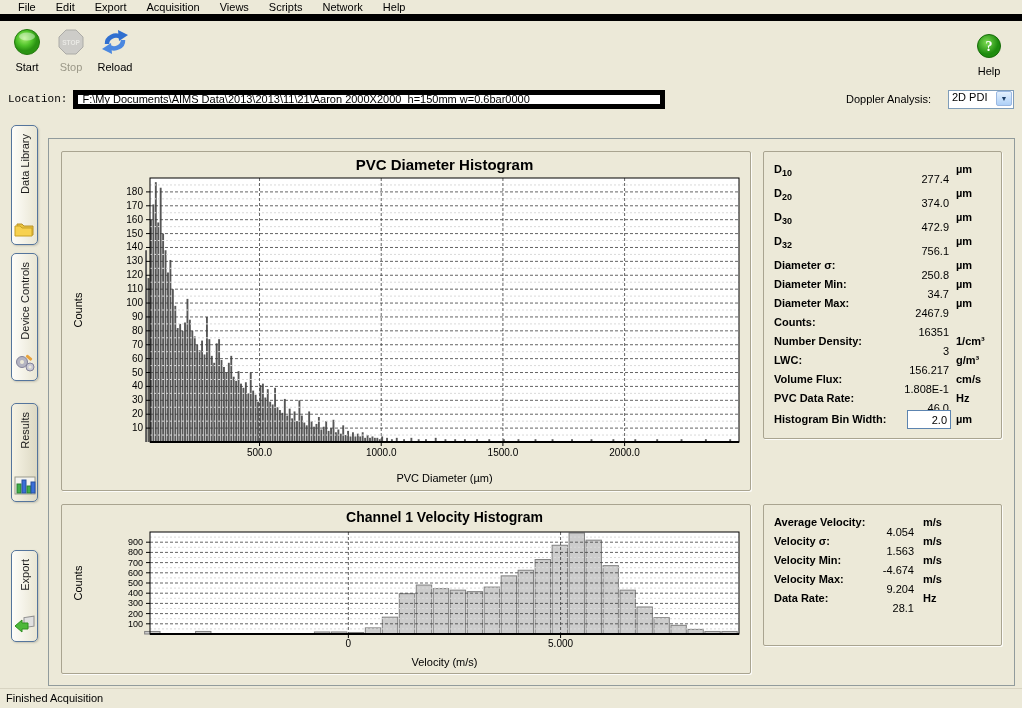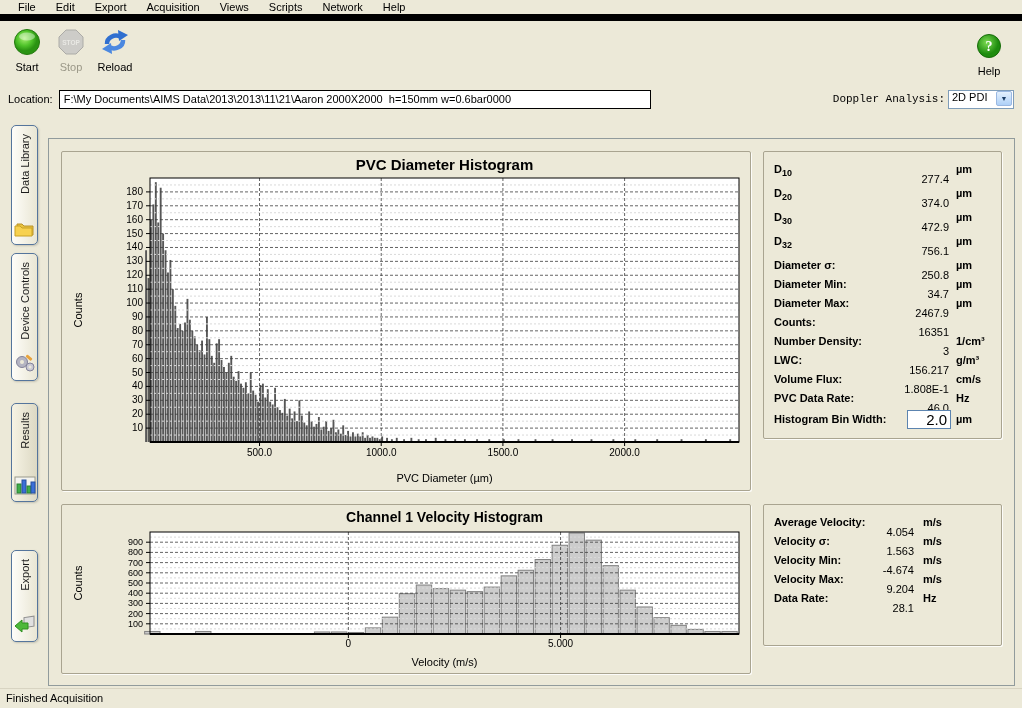--- a/index.html
+++ b/index.html
@@ -21,27 +21,27 @@
   .tool-group-right { position:absolute; right:14px; top:8px; display:flex; gap:16px; align-items:flex-end; }
   .tool-item { display:flex; flex-direction:column; align-items:center; min-width:38px; cursor:pointer; }
   .tool-item .ticon { height:32px; display:flex; align-items:center; justify-content:center; }
   .tool-item .tlabel { margin-top:3px; }
   .tool-item.disabled .tlabel { color:#9b9888; }
   
   .locationbar {
     position:absolute; top:86px; left:0; right:0; height:26px;
     display:flex; align-items:center; padding:0 8px;
   }
-  .locationbar .loc-label { margin-right:6px; }
+  .locationbar .loc-label { margin-right:6px;font-family:Liberation Mono, monospace; }
   .loc-input {
-    width:592px; height:19px; background:#fff; border:1px solid #000000;
+    width:592px; height:19px; background:#fff; border:5px solid #000000;
     font-family:"Liberation Sans", sans-serif; font-size:11px; padding:1px 4px; color:#000;
   }
   .loc-spacer { flex:1; }
-  .doppler-label { margin-right:3px;font-family:Liberation Mono, monospace; }
+  .doppler-label { margin-right:17px; }
   .doppler-select {
     width:66px; height:19px; background:#fff; border:1px solid #7f9db9;
     display:flex; align-items:flex-start; cursor:pointer;
   }
   .doppler-select .sel-text { flex:1; padding-left:3px; }
   .doppler-select .sel-arrow {
     width:16px; height:15px; margin-right:1px; border:1px solid #9ab8e2; border-radius:2px;
     background:linear-gradient(#e3f0fd,#aed0f7); color:#1c3e66; font-size:7px;
     display:flex; align-items:center; justify-content:center;
   }
@@ -89,21 +89,21 @@
   .stats-inner { padding-top:9px; }
   .stats-row .lbl { position:absolute; left:10px; top:2px; font-weight:bold; }
   .stats-row .lbl sub { font-size:9px; font-weight:bold; }
   .stats-row .val { position:absolute; left:0; top:12px; width:185px; text-align:right; }
   .stats-row .unit { position:absolute; left:192px; top:2px; font-weight:bold; }
   #stats2-box .stats-row .val { width:150px; }
   #stats2-box .stats-row .unit { left:159px; }
   .stats-row input {
     position:absolute; left:143px; top:-1px; width:44px; height:19px;
     border:1px solid #5c84b0; background:#fff; text-align:right;
-    font-family:"Liberation Sans", sans-serif; font-size:15px; padding-right:3px;
+    font-family:"Liberation Sans", sans-serif; font-size:11px; padding-right:3px;
   }
   .stats-row.inputrow { height:24px; margin-top:2px; }
   
   .statusbar {
     position:absolute; left:0; right:0; bottom:0; height:20px;
     border-top:1px solid #d8d4c2; padding:3px 0 0 6px; background:#ece9d8;
   }
 </style>
 </head>
 <body>

